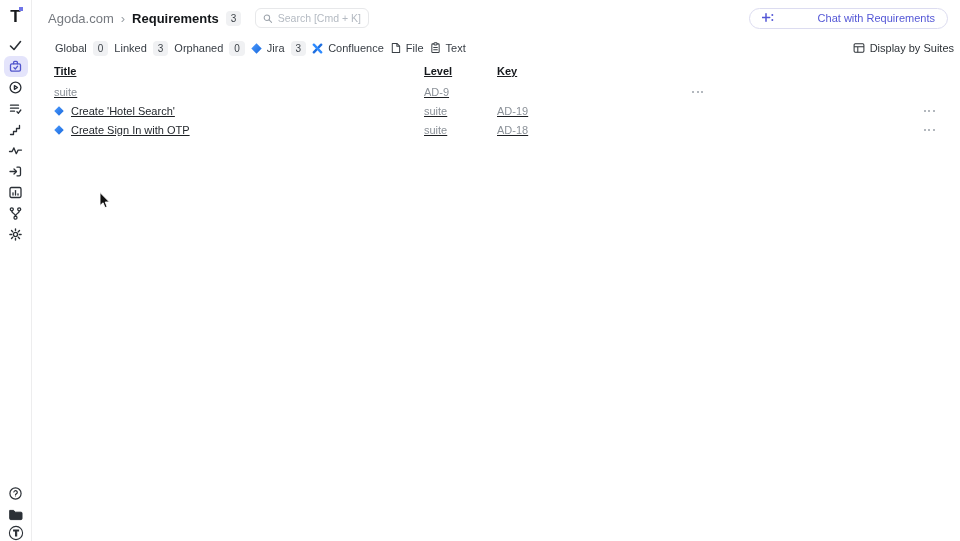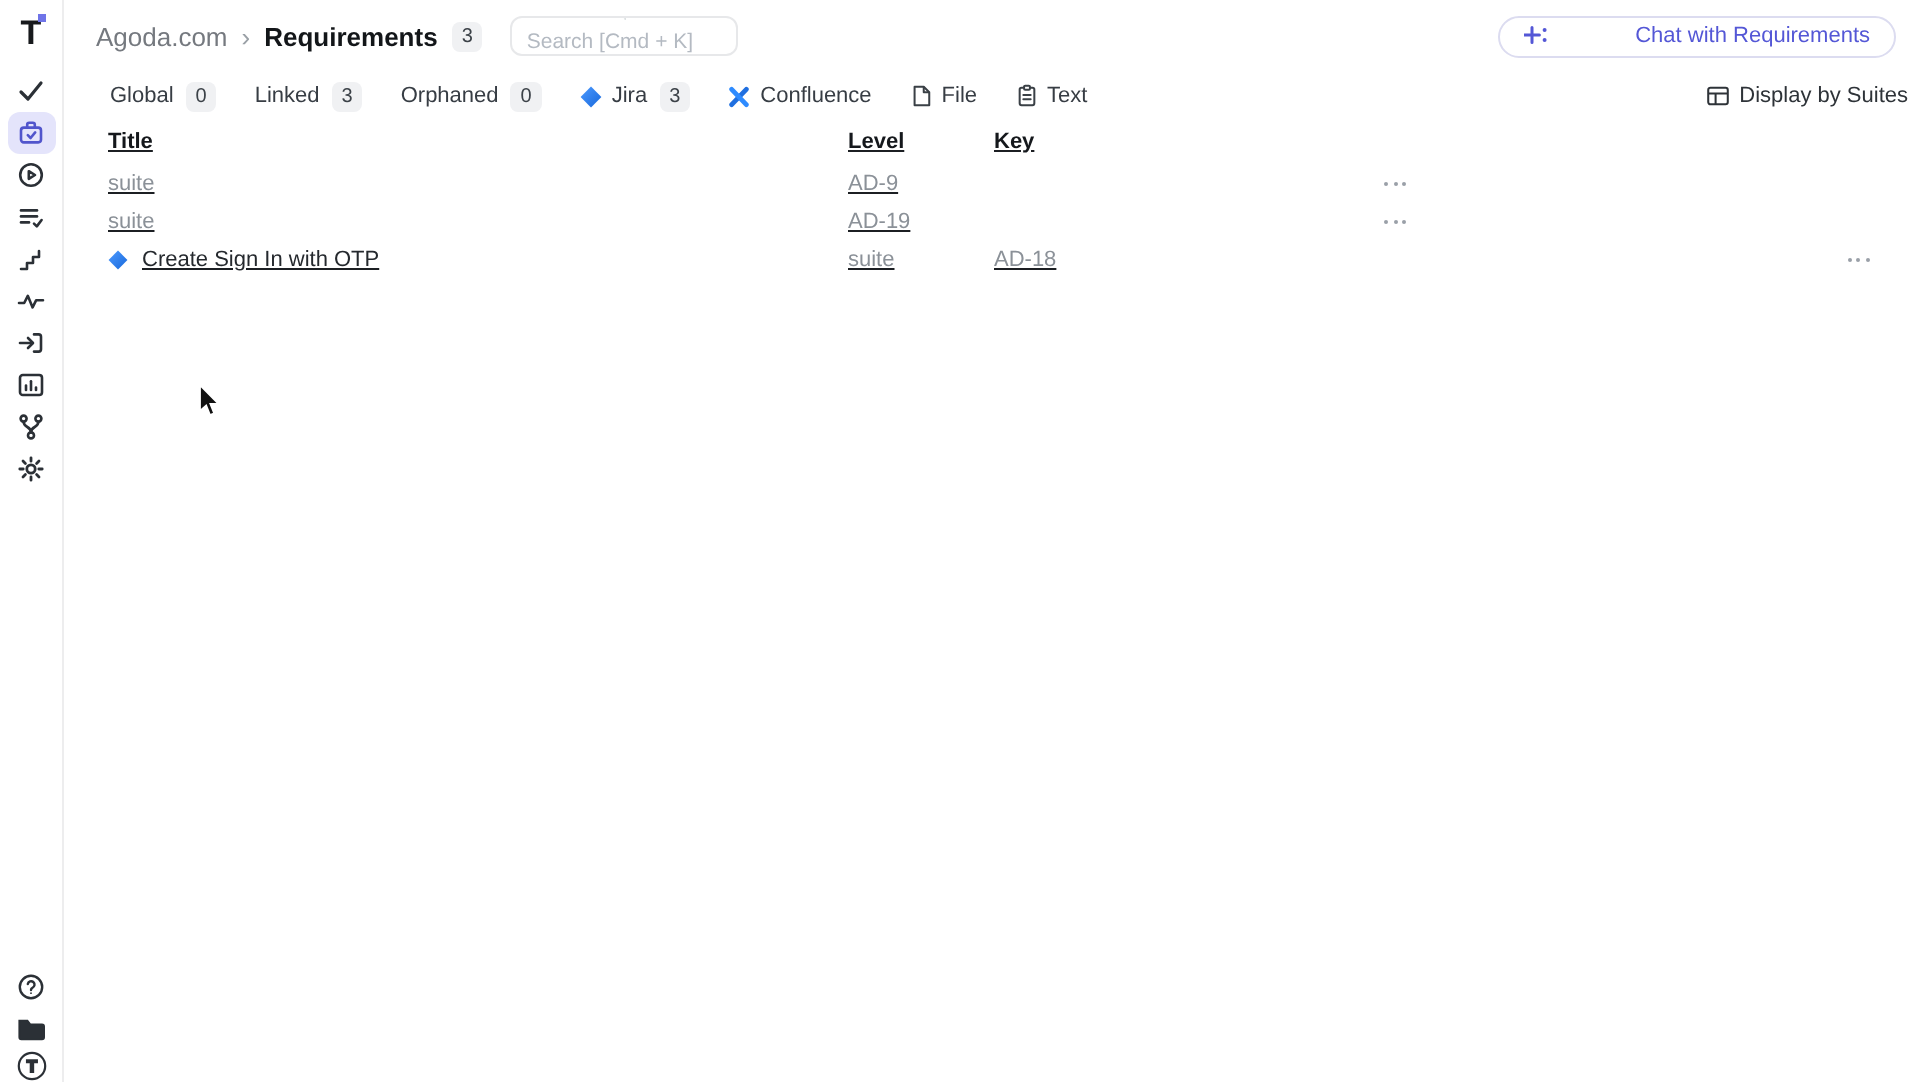--- a/index.html
+++ b/index.html
@@ -37,39 +37,39 @@
   .topbar { height:36px; display:flex; align-items:center; padding:0 12px 0 16px; }
   .crumb-project { font-size:13px; color:#75797f; cursor:pointer; }
   .crumb-sep { font-size:13px; color:#9aa0a6; margin:0 7px; }
   .crumb-page { font-size:13px; font-weight:700; color:#131619; }
   .badge {
     font-size:10px; background:#f0f1f3; color:#3c4248; border-radius:4px;
     padding:1px 5px; margin-left:7px; font-weight:500; line-height:13px; display:inline-block;
   }
   .search-box {
     margin-left:14px; height:20px; width:114px; border:1px solid #e7e8ea; border-radius:6px;
-    display:flex; align-items:center; gap:5px; padding:0 7px; background:#fff;flex-direction:column;
+    display:flex; align-items:center; gap:5px; padding:0 7px; background:#fff;
   }
   .search-box input {
     border:none; outline:none; width:100%; font-size:10.5px; color:#3c4248;
     font-family:"Liberation Sans", sans-serif; background:transparent;
   }
   .search-box input::placeholder { color:#b4bac2; }
 
   .top-buttons { margin-left:auto; display:flex; gap:8px; }
   .btn {
     height:21px; border-radius:12px; font-size:11px; padding:0 12px;
     display:inline-flex; align-items:center; gap:6px; cursor:pointer;
     font-family:"Liberation Sans", sans-serif;
   }
   .btn-primary { background:#6163e8; color:#fff; border:none; }
   .btn-secondary { background:#fff; color:#5457d6; border:1px solid #dcdcf0;gap:44px; }
 
   
-  .filterbar { height:22px; display:flex; align-items:center; padding:2px 6px 0 23px; gap:19px; }
+  .filterbar { height:22px; display:flex; align-items:center; padding:2px 6px 0 23px; gap:6px; }
   .filter-item { display:flex; align-items:center; gap:5px; font-size:11px; color:#373d44; cursor:pointer; white-space:nowrap; }
   .filter-item .badge { margin-left:1px; }
   .display-toggle { margin-left:auto; display:flex; align-items:center; gap:5px; font-size:11px; color:#2e3338; cursor:pointer; }
 
   
   .table { margin-top:2px;text-decoration:underline; }
   .trow {
     display:grid; grid-template-columns:370px 73px 1fr 52px;
     align-items:center; padding-left:22px; height:19px; font-size:11px;
   }
@@ -277,20 +277,26 @@
       <span class="muted">suite</span>
       <span class="muted">AD-9</span>
       <span class="dots">
           <i></i>
           <i></i>
           <i></i>
         </span>
     </div>
 
     <div class="trow">
+      <span class="title-cell">
+        <svg width="10" height="10" viewBox="0 0 11 11">
+            <path d="M5.5 0.3 L10.7 5.5 L5.5 10.7 L0.3 5.5 Z" fill="url(#jg)"></path>
+          </svg>
+        <span>Create 'Hotel Search'</span>
+      </span>
       <span class="muted">suite</span>
       <span class="muted">AD-19</span>
       <span class="dots">
           <i></i>
           <i></i>
           <i></i>
         </span>
     </div>
 
     <div class="trow">

